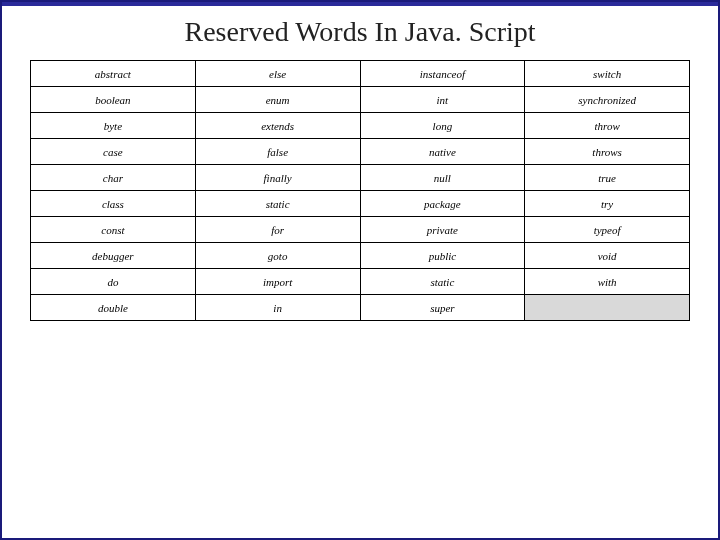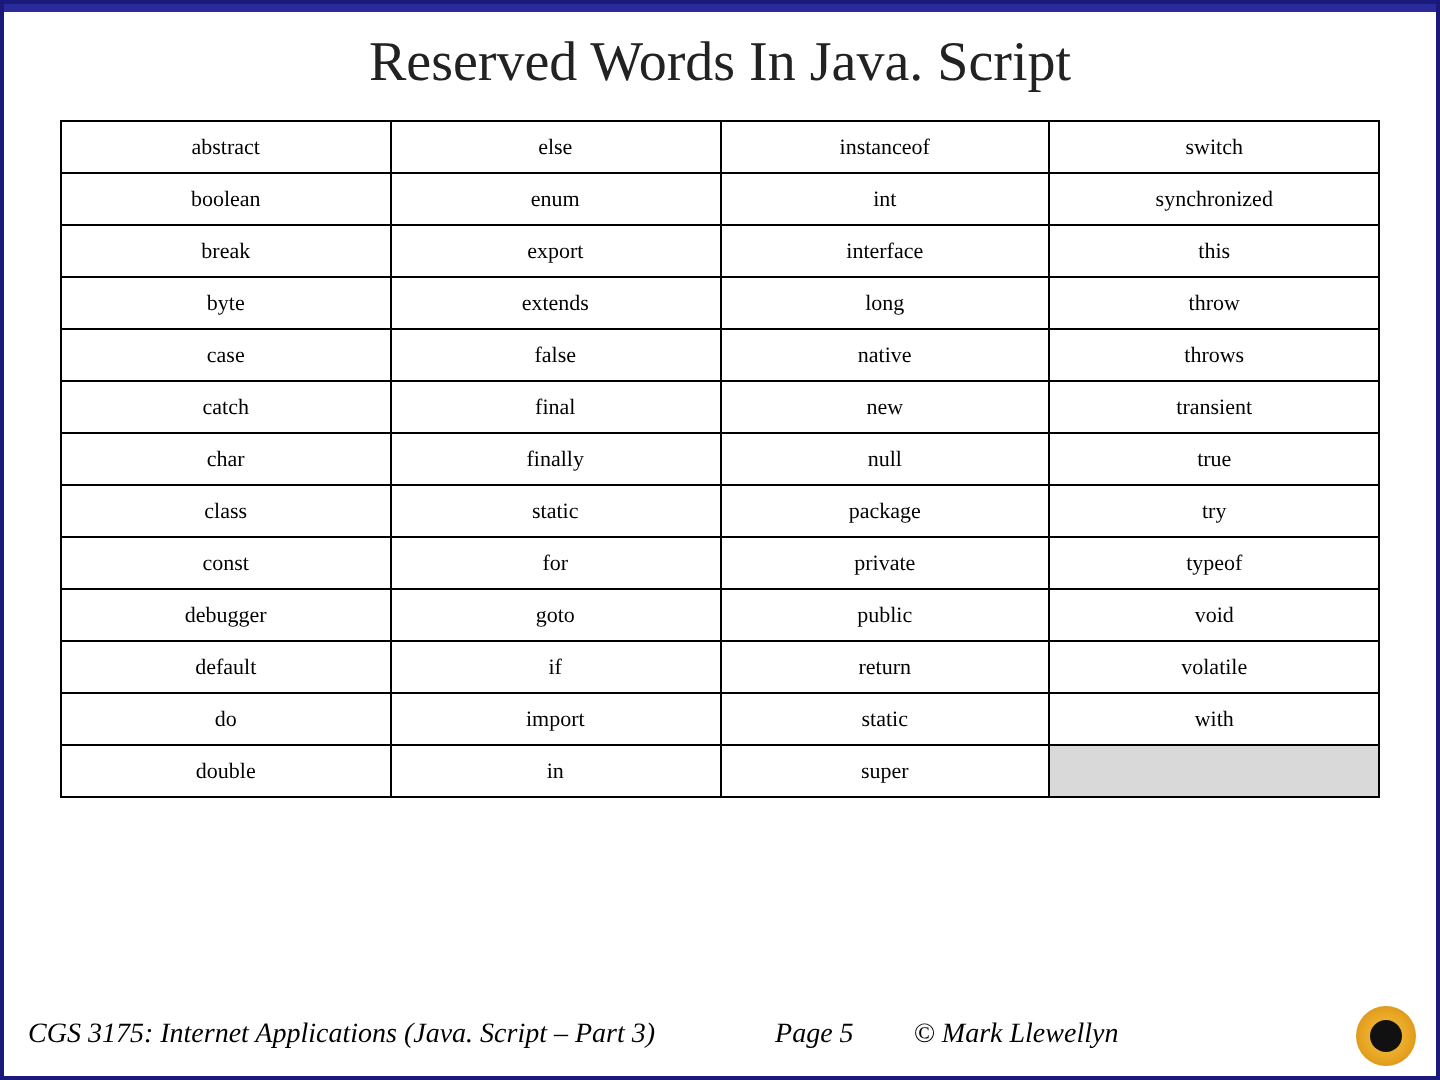--- a/index.html
+++ b/index.html
@@ -25,20 +25,21 @@
     table-layout: fixed;
   }
   td {
     border: 1px solid #000;
     font-size: 11px;
     text-align: center;
     vertical-align: middle;
     height: 26px;
     padding: 2px 4px;
     color: #000;
+    font-style: italic;
   }
   td.empty { background: #d9d9d9; }
   .footer {
     display: flex;
     align-items: center;
     height: 40px;
     padding: 0 10px 0 6px;
     font-style: italic;
     font-family: "Times New Roman", Times, serif;
     font-size: 14px;
@@ -80,42 +81,30 @@
             <td>instanceof</td>
             <td>switch</td>
           </tr>
           <tr>
             <td>boolean</td>
             <td>enum</td>
             <td>int</td>
             <td>synchronized</td>
           </tr>
           <tr>
-            <td>break</td>
-            <td>export</td>
-            <td>interface</td>
-            <td>this</td>
-          </tr>
-          <tr>
             <td>byte</td>
             <td>extends</td>
             <td>long</td>
             <td>throw</td>
           </tr>
           <tr>
             <td>case</td>
             <td>false</td>
             <td>native</td>
             <td>throws</td>
-          </tr>
-          <tr>
-            <td>catch</td>
-            <td>final</td>
-            <td>new</td>
-            <td>transient</td>
           </tr>
           <tr>
             <td>char</td>
             <td>finally</td>
             <td>null</td>
             <td>true</td>
           </tr>
           <tr>
             <td>class</td>
             <td>static</td>
@@ -128,41 +117,28 @@
             <td>private</td>
             <td>typeof</td>
           </tr>
           <tr>
             <td>debugger</td>
             <td>goto</td>
             <td>public</td>
             <td>void</td>
           </tr>
           <tr>
-            <td>default</td>
-            <td>if</td>
-            <td>return</td>
-            <td>volatile</td>
-          </tr>
-          <tr>
             <td>do</td>
             <td>import</td>
             <td>static</td>
             <td>with</td>
           </tr>
           <tr>
             <td>double</td>
             <td>in</td>
             <td>super</td>
             <td class="empty"></td>
           </tr>
         </tbody>
     </table>
   </div>
 
-  <div class="footer">
-    <span class="course">CGS 3175: Internet Applications (Java. Script – Part 3)</span>
-    <span class="page">Page 5</span>
-    <span class="author">© Mark Llewellyn</span>
-    <span class="spacer"></span>
-    <span class="logo"></span>
-  </div>
 </div>
 
 </body></html>

